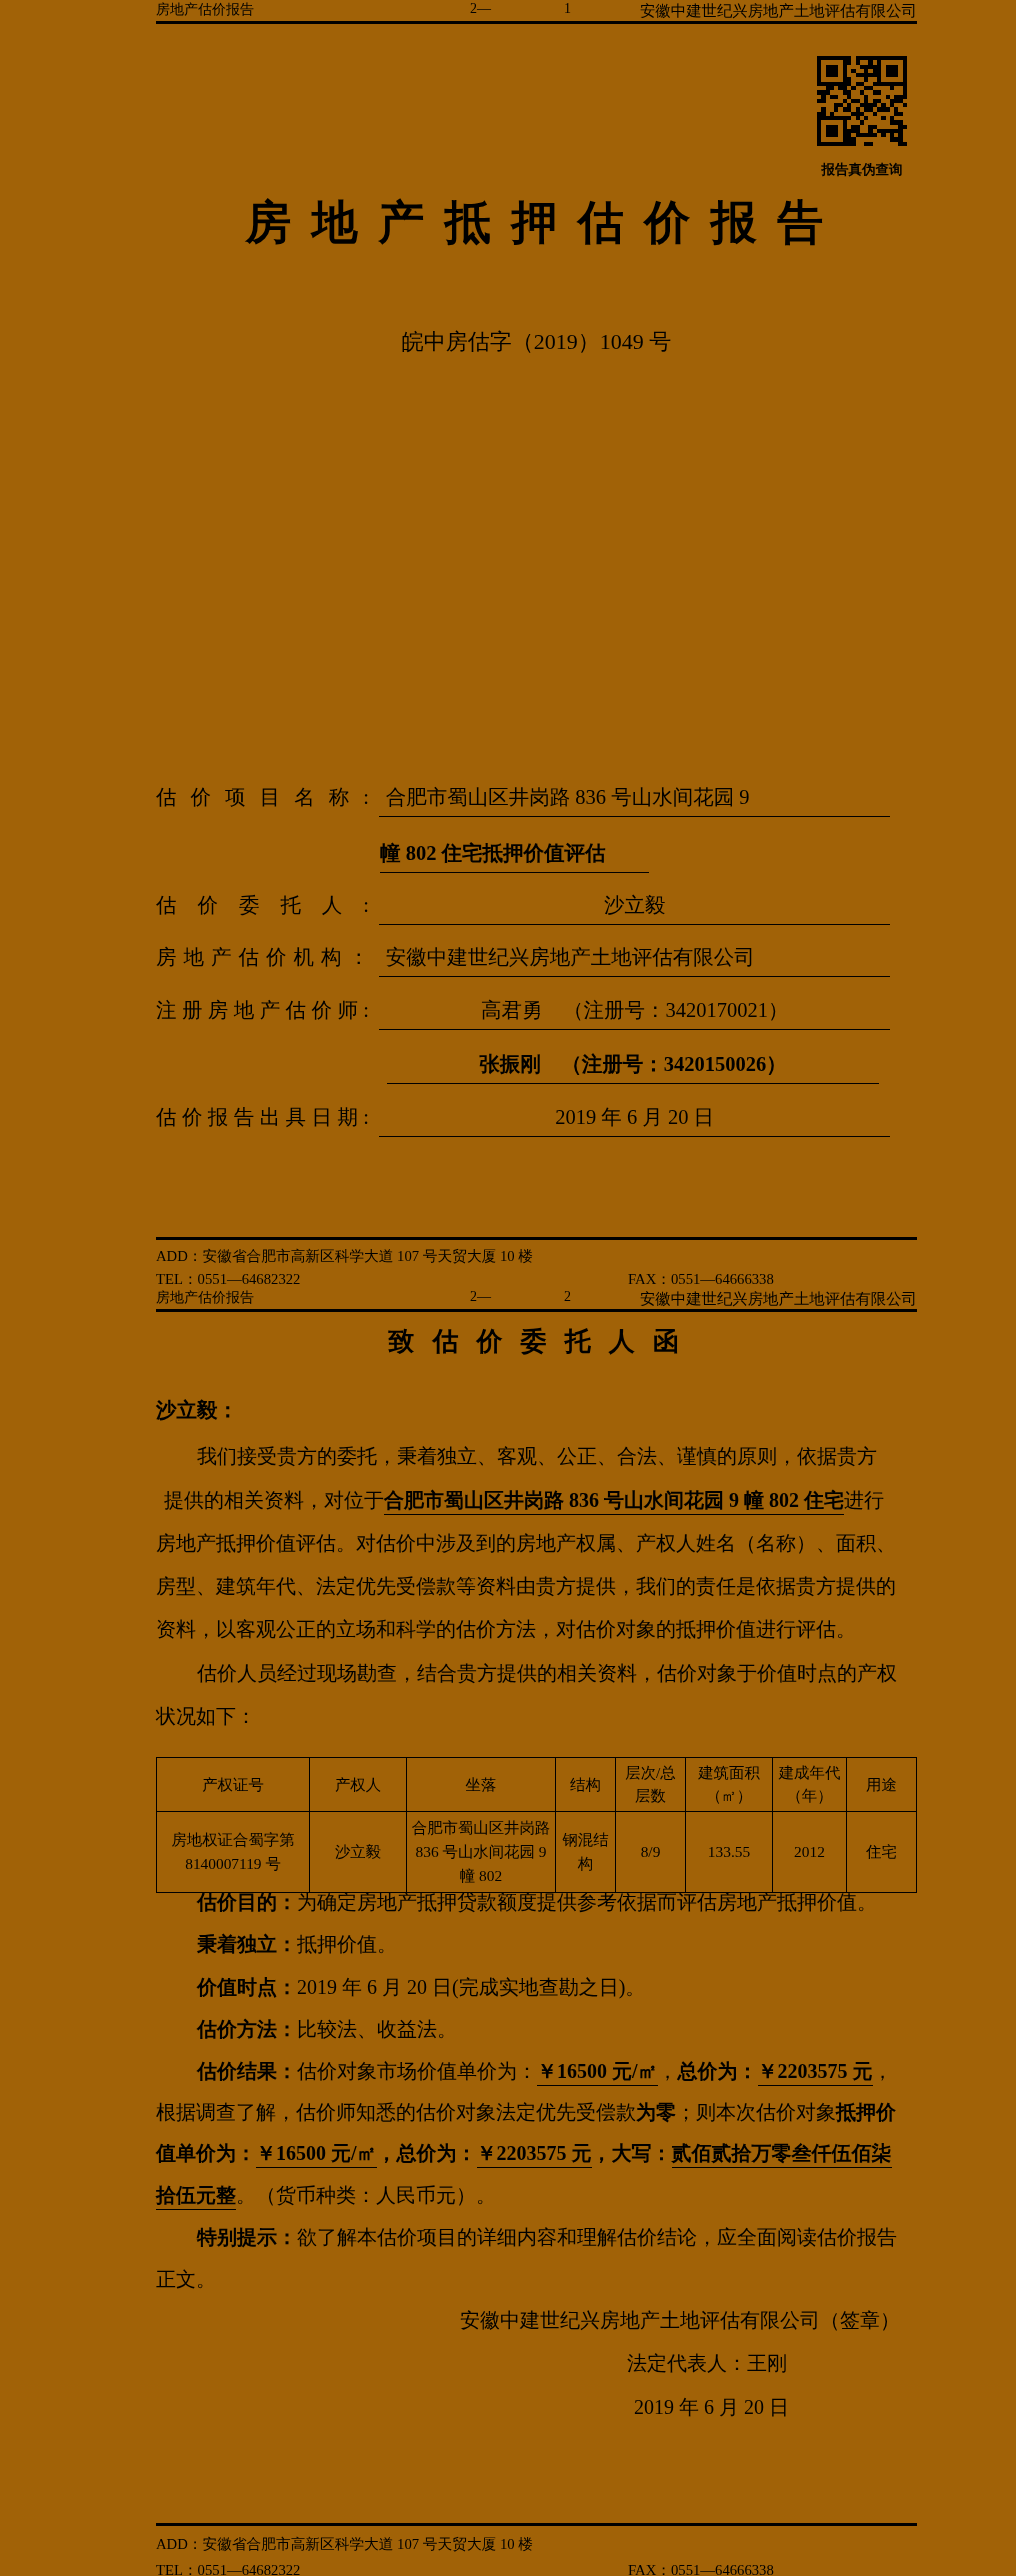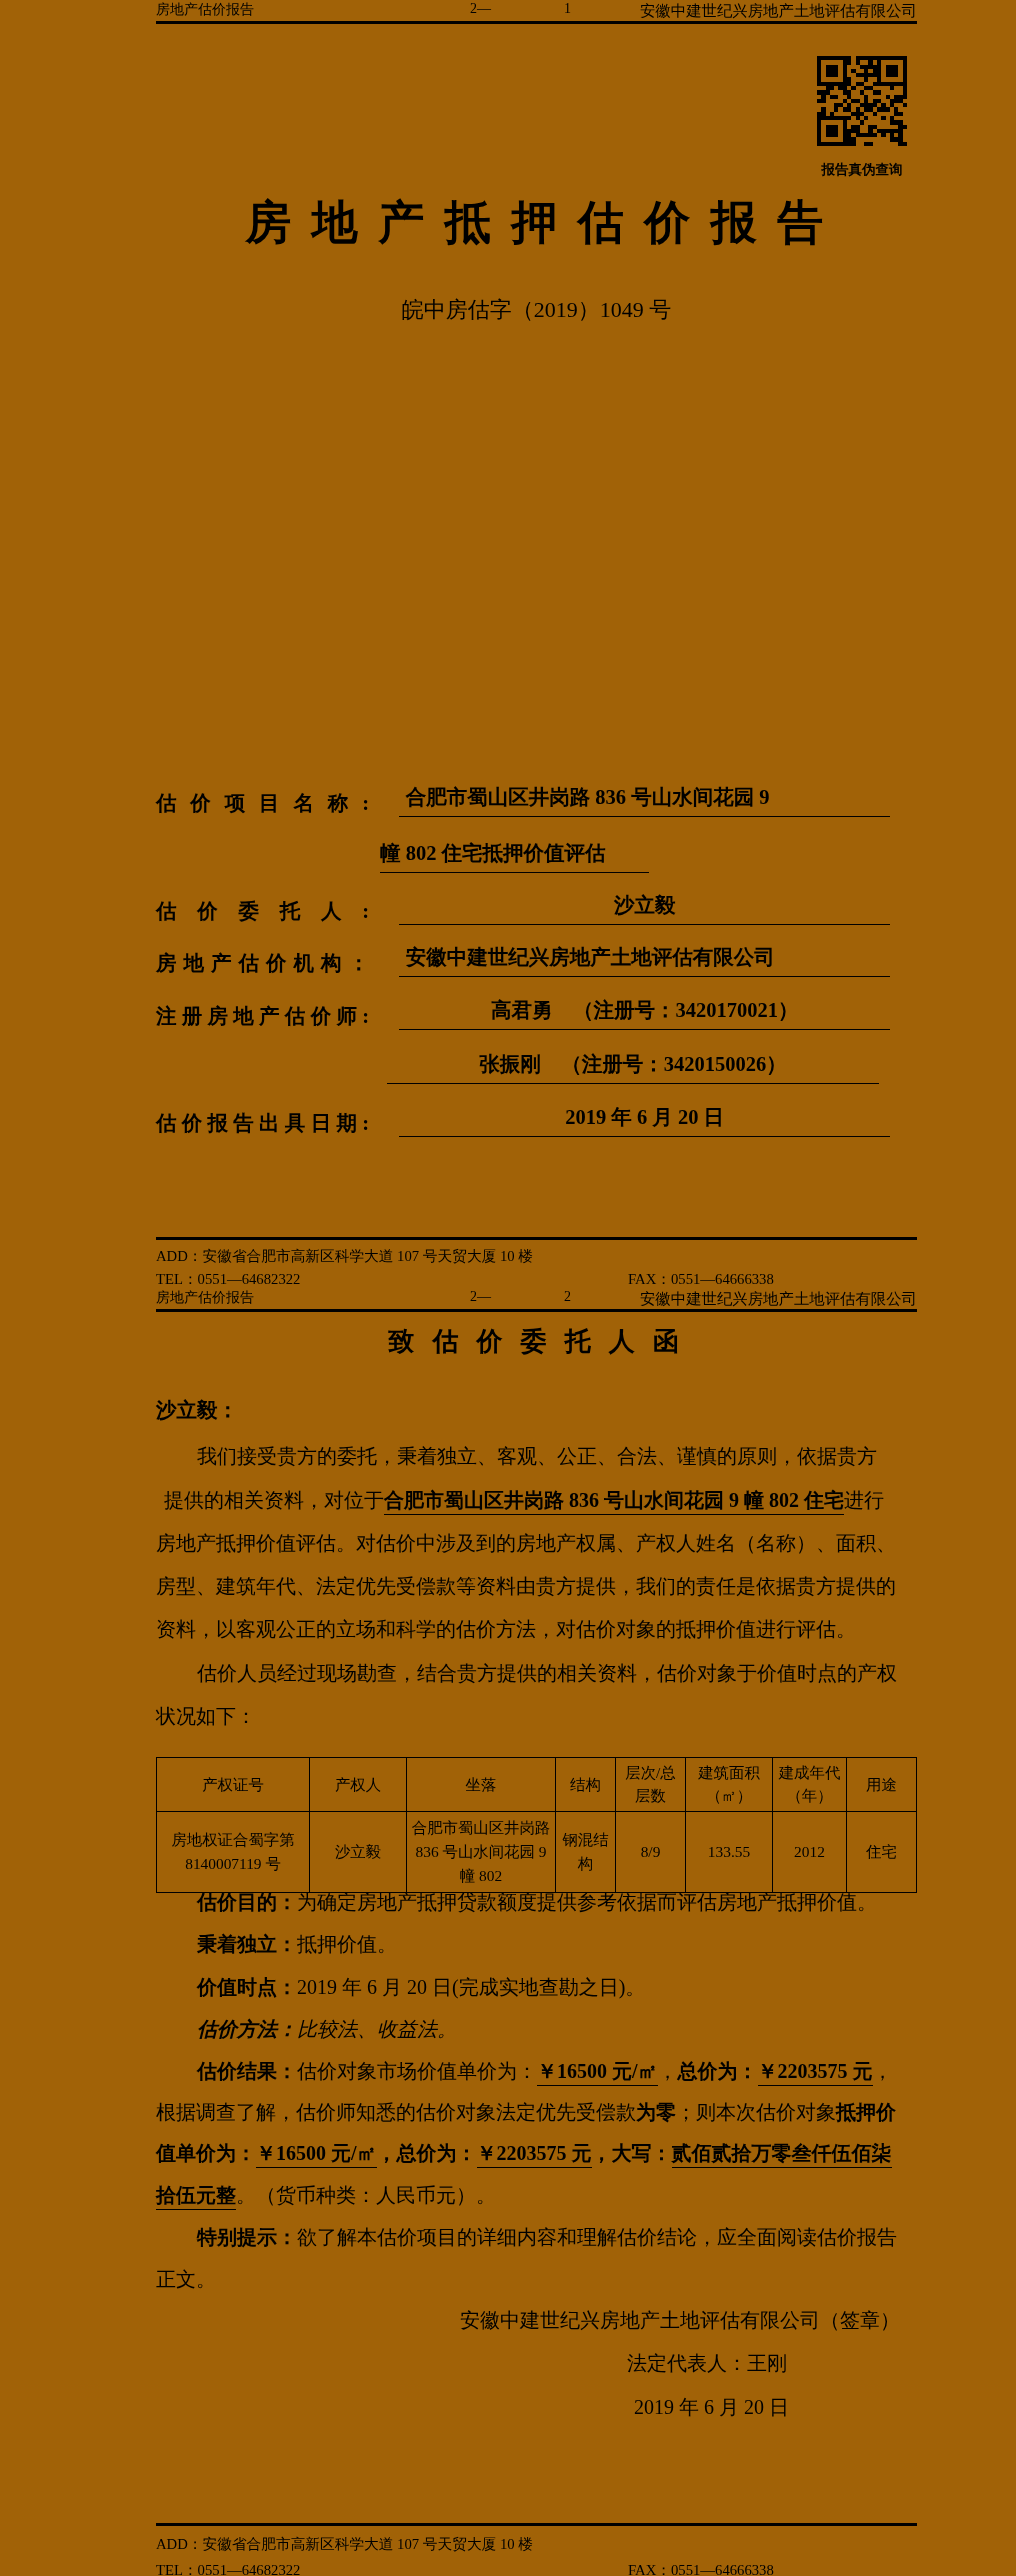--- a/index.html
+++ b/index.html
@@ -4,26 +4,26 @@
 <style>
   html,body{margin:0;padding:0;background:#888;}
   #page{position:relative;width:1017px;height:2576px;background:#a16207;color:#000;
         font-family:"Liberation Serif","DejaVu Serif",serif;overflow:hidden;}
   .rule{position:absolute;left:156px;width:761px;height:3.2px;background:#000;}
   .hdr{position:absolute;left:156px;width:761px;font-size:14px;white-space:nowrap;}
   .hdr .hpos{position:absolute;top:0;}
   .hdr .hright{position:absolute;right:0;top:0;font-size:15.4px;}
   .bigtitle{position:absolute;left:156px;width:761px;text-align:center;font-size:46px;
             font-weight:bold;letter-spacing:4.5px;white-space:nowrap;}
-  .docnum{position:absolute;left:156px;width:761px;text-align:center;font-size:22px;white-space:nowrap;}
+  .docnum{position:absolute;left:156px;width:761px;text-align:center;font-size:22px;white-space:nowrap;margin-top:32px;}
   .qr{position:absolute;left:817px;top:56px;width:90px;height:90px;}
   .qrlabel{position:absolute;left:812px;top:161px;width:100px;text-align:center;
            font-size:13.5px;font-weight:bold;white-space:nowrap;}
-  .fld{position:absolute;left:156px;width:734px;display:flex;align-items:flex-end;
-       font-size:20.5px;font-weight:bold;white-space:nowrap;gap:20px;}
+  .fld{position:absolute;left:156px;width:734px;display:flex;align-items:flex-start;
+       font-size:20.5px;font-weight:normal;white-space:nowrap;}
   .flab{width:213px;flex:none;text-align:justify;text-align-last:justify;display:inline-block;}
   .fline{flex:1;border-bottom:1.9px solid #000;padding:0 0 4.5px 6.4px;margin-left:10.3px;}
   .fline.center{text-align:center;padding-left:0;}
   .fcont{position:absolute;border-bottom:1.9px solid #000;padding-bottom:4.5px;
          font-size:20.5px;font-weight:bold;white-space:nowrap;}
   .fcont.center{text-align:center;}
   .lettertitle{position:absolute;left:156px;width:761px;text-align:center;font-size:26px;
                font-weight:bold;letter-spacing:5.8px;white-space:nowrap;}
   .tline{position:absolute;font-size:20px;line-height:26px;white-space:nowrap;}
   .tline .b{font-weight:bold;}
@@ -343,21 +343,21 @@
       <div class="tline" style="top: 1443px; left: 197px;"><span>我们接受贵方的委托，秉着独立、客观、公正、合法、谨慎的原则，依据贵方</span></div>
       <div class="tline" style="top: 1487px; left: 156px; margin-left: 8px;"><span>提供的相关资料，对位于</span><span class="b u">合肥市蜀山区井岗路 836 号山水间花园 9 幢 802 住宅</span><span>进行</span></div>
       <div class="tline" style="top: 1530px; left: 156px;"><span>房地产抵押价值评估。对估价中涉及到的房地产权属、产权人姓名（名称）、面积、</span></div>
       <div class="tline" style="top: 1573px; left: 156px;"><span>房型、建筑年代、法定优先受偿款等资料由贵方提供，我们的责任是依据贵方提供的</span></div>
       <div class="tline" style="top: 1616px; left: 156px;"><span>资料，以客观公正的立场和科学的估价方法，对估价对象的抵押价值进行评估。</span></div>
       <div class="tline" style="top: 1660px; left: 197px;"><span>估价人员经过现场勘查，结合贵方提供的相关资料，估价对象于价值时点的产权</span></div>
       <div class="tline" style="top: 1703px; left: 156px;"><span>状况如下：</span></div>
       <div class="tline" style="top: 1889px; left: 197px;"><span class="b">估价目的：</span><span>为确定房地产抵押贷款额度提供参考依据而评估房地产抵押价值。</span></div>
       <div class="tline" style="top: 1931px; left: 197px;"><span class="b">秉着独立：</span><span>抵押价值。</span></div>
       <div class="tline" style="top: 1974px; left: 197px;"><span class="b">价值时点：</span><span>2019 年 6 月 20 日(完成实地查勘之日)。</span></div>
-      <div class="tline" style="top: 2016px; left: 197px; font-style: italic;"><span class="b">估价方法：</span><span>比较法、收益法。</span></div>
+      <div class="tline" style="top: 2016px; left: 197px;"><span class="b">估价方法：</span><span>比较法、收益法。</span></div>
       <div class="tline" style="top: 2058px; left: 197px;"><span class="b">估价结果：</span><span>估价对象市场价值单价为：</span><span class="b u">￥16500 元/㎡</span><span>，</span><span class="b">总价为：</span><span class="b u">￥2203575 元</span><span>，</span></div>
       <div class="tline" style="top: 2099px; left: 156px;"><span>根据调查了解，估价师知悉的估价对象法定优先受偿款</span><span class="b">为零</span><span>；则本次估价对象</span><span class="b">抵押价</span></div>
       <div class="tline" style="top: 2140px; left: 156px;"><span class="b">值单价为：</span><span class="b u">￥16500 元/㎡</span><span class="b">，</span><span class="b">总价为：</span><span class="b u">￥2203575 元</span><span class="b">，大写：</span><span class="b u">贰佰贰拾万零叁仟伍佰柒</span></div>
       <div class="tline" style="top: 2182px; left: 156px;"><span class="b u">拾伍元整</span><span>。（货币种类：人民币元）。</span></div>
       <div class="tline" style="top: 2224px; left: 197px;"><span class="b">特别提示：</span><span>欲了解本估价项目的详细内容和理解估价结论，应全面阅读估价报告</span></div>
       <div class="tline" style="top: 2266px; left: 156px;"><span>正文。</span></div>
       <div class="tline" style="top: 2307px; left: 460px;"><span>安徽中建世纪兴房地产土地评估有限公司（签章）</span></div>
       <div class="tline" style="top: 2350px; left: 627px; text-align: right;"><span>法定代表人：王刚</span></div>
       <div class="tline" style="top: 2394px; left: 634px;"><span>2019 年 6 月 20 日</span></div>
     </div>

